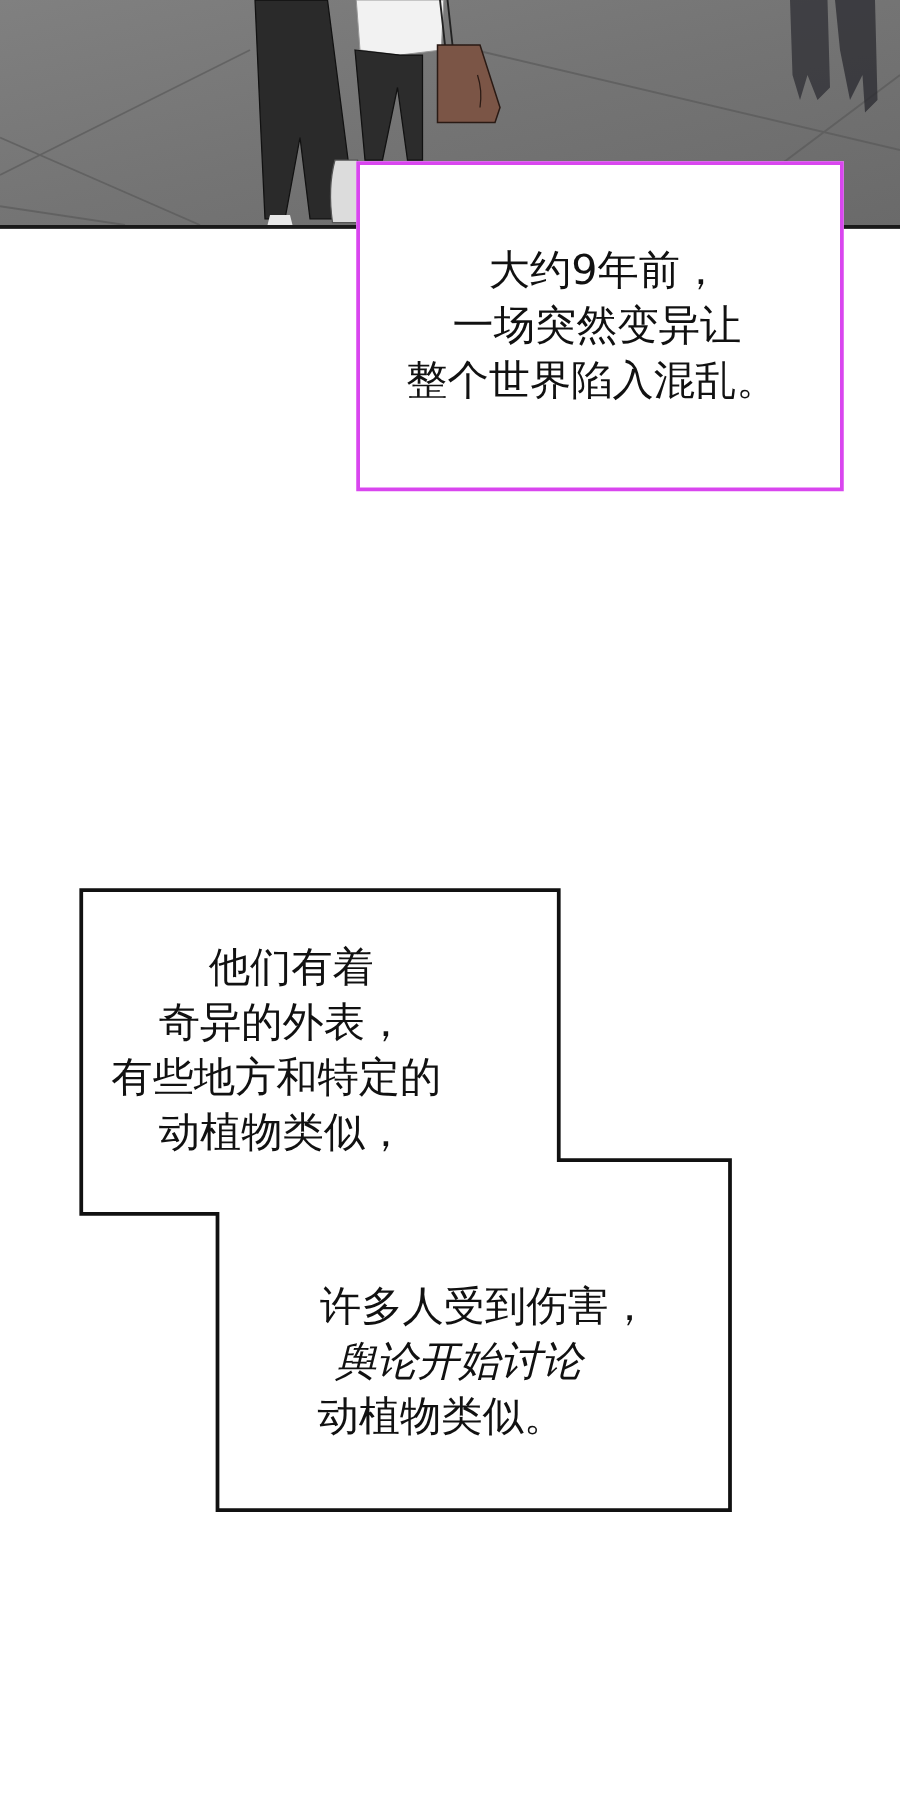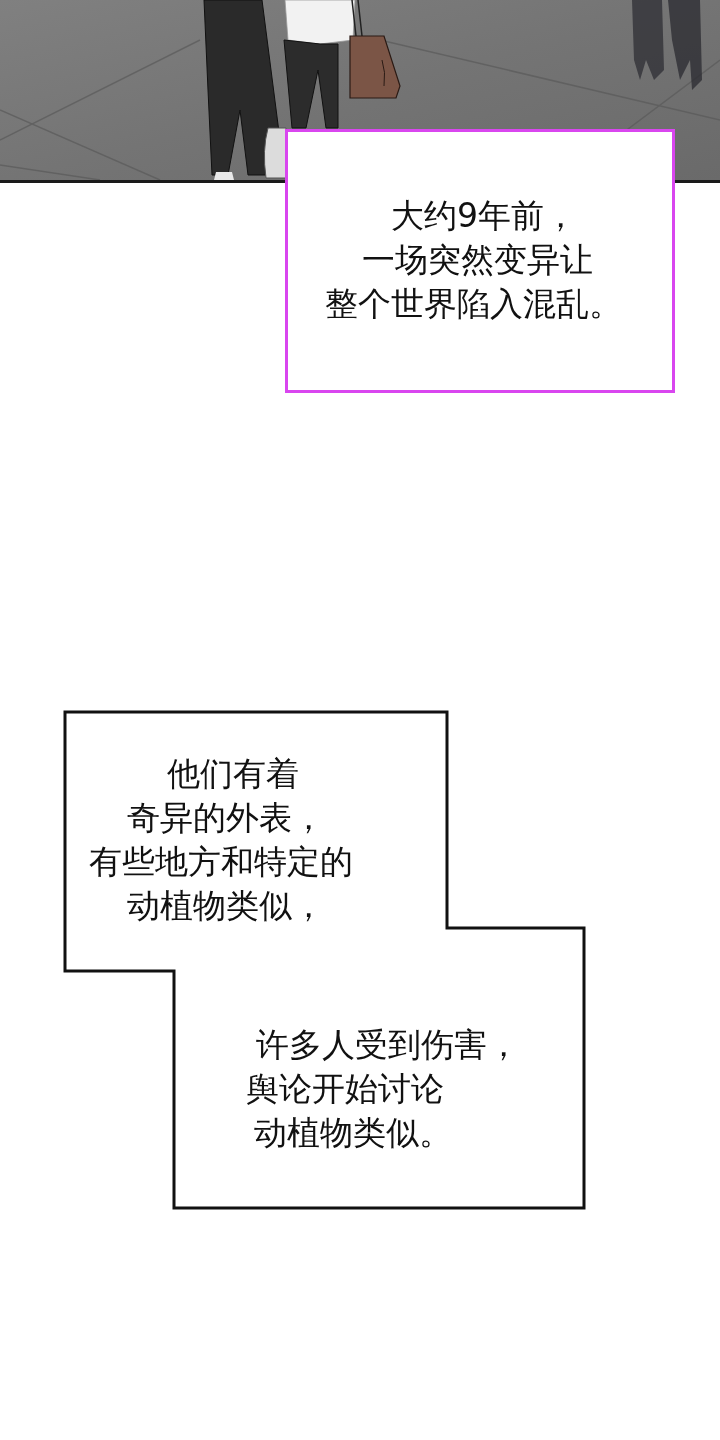--- a/index.html
+++ b/index.html
@@ -68,15 +68,15 @@
 
 <div class="caption" style="left:65px; top:712px; width:342px; height:259px; background:transparent;">
   <div class="caption-text" style="left:102px; top:40px;">他们有着</div>
   <div class="caption-text" style="left:62px; top:84px;">奇异的外表，</div>
   <div class="caption-text" style="left:62px; top:172px;">动植物类似，</div>
   <div class="caption-text" style="left:24px; top:128px;">有些地方和特定的</div>
 </div>
 
 <div class="caption" style="left:174px; top:971px; width:410px; height:237px; background:transparent;">
   <div class="caption-text" style="left:42px; top:52px;margin-left:40px;">许多人受到伤害，</div>
-  <div class="caption-text" style="left:72px; top:96px;">舆论开始讨论</div>
+  <div class="caption-text" style="left:94px; top:96px;font-style:italic;">舆论开始讨论</div>
   <div class="caption-text" style="left:80px; top:140px;">动植物类似。</div>
 </div>
 
 </body></html>

